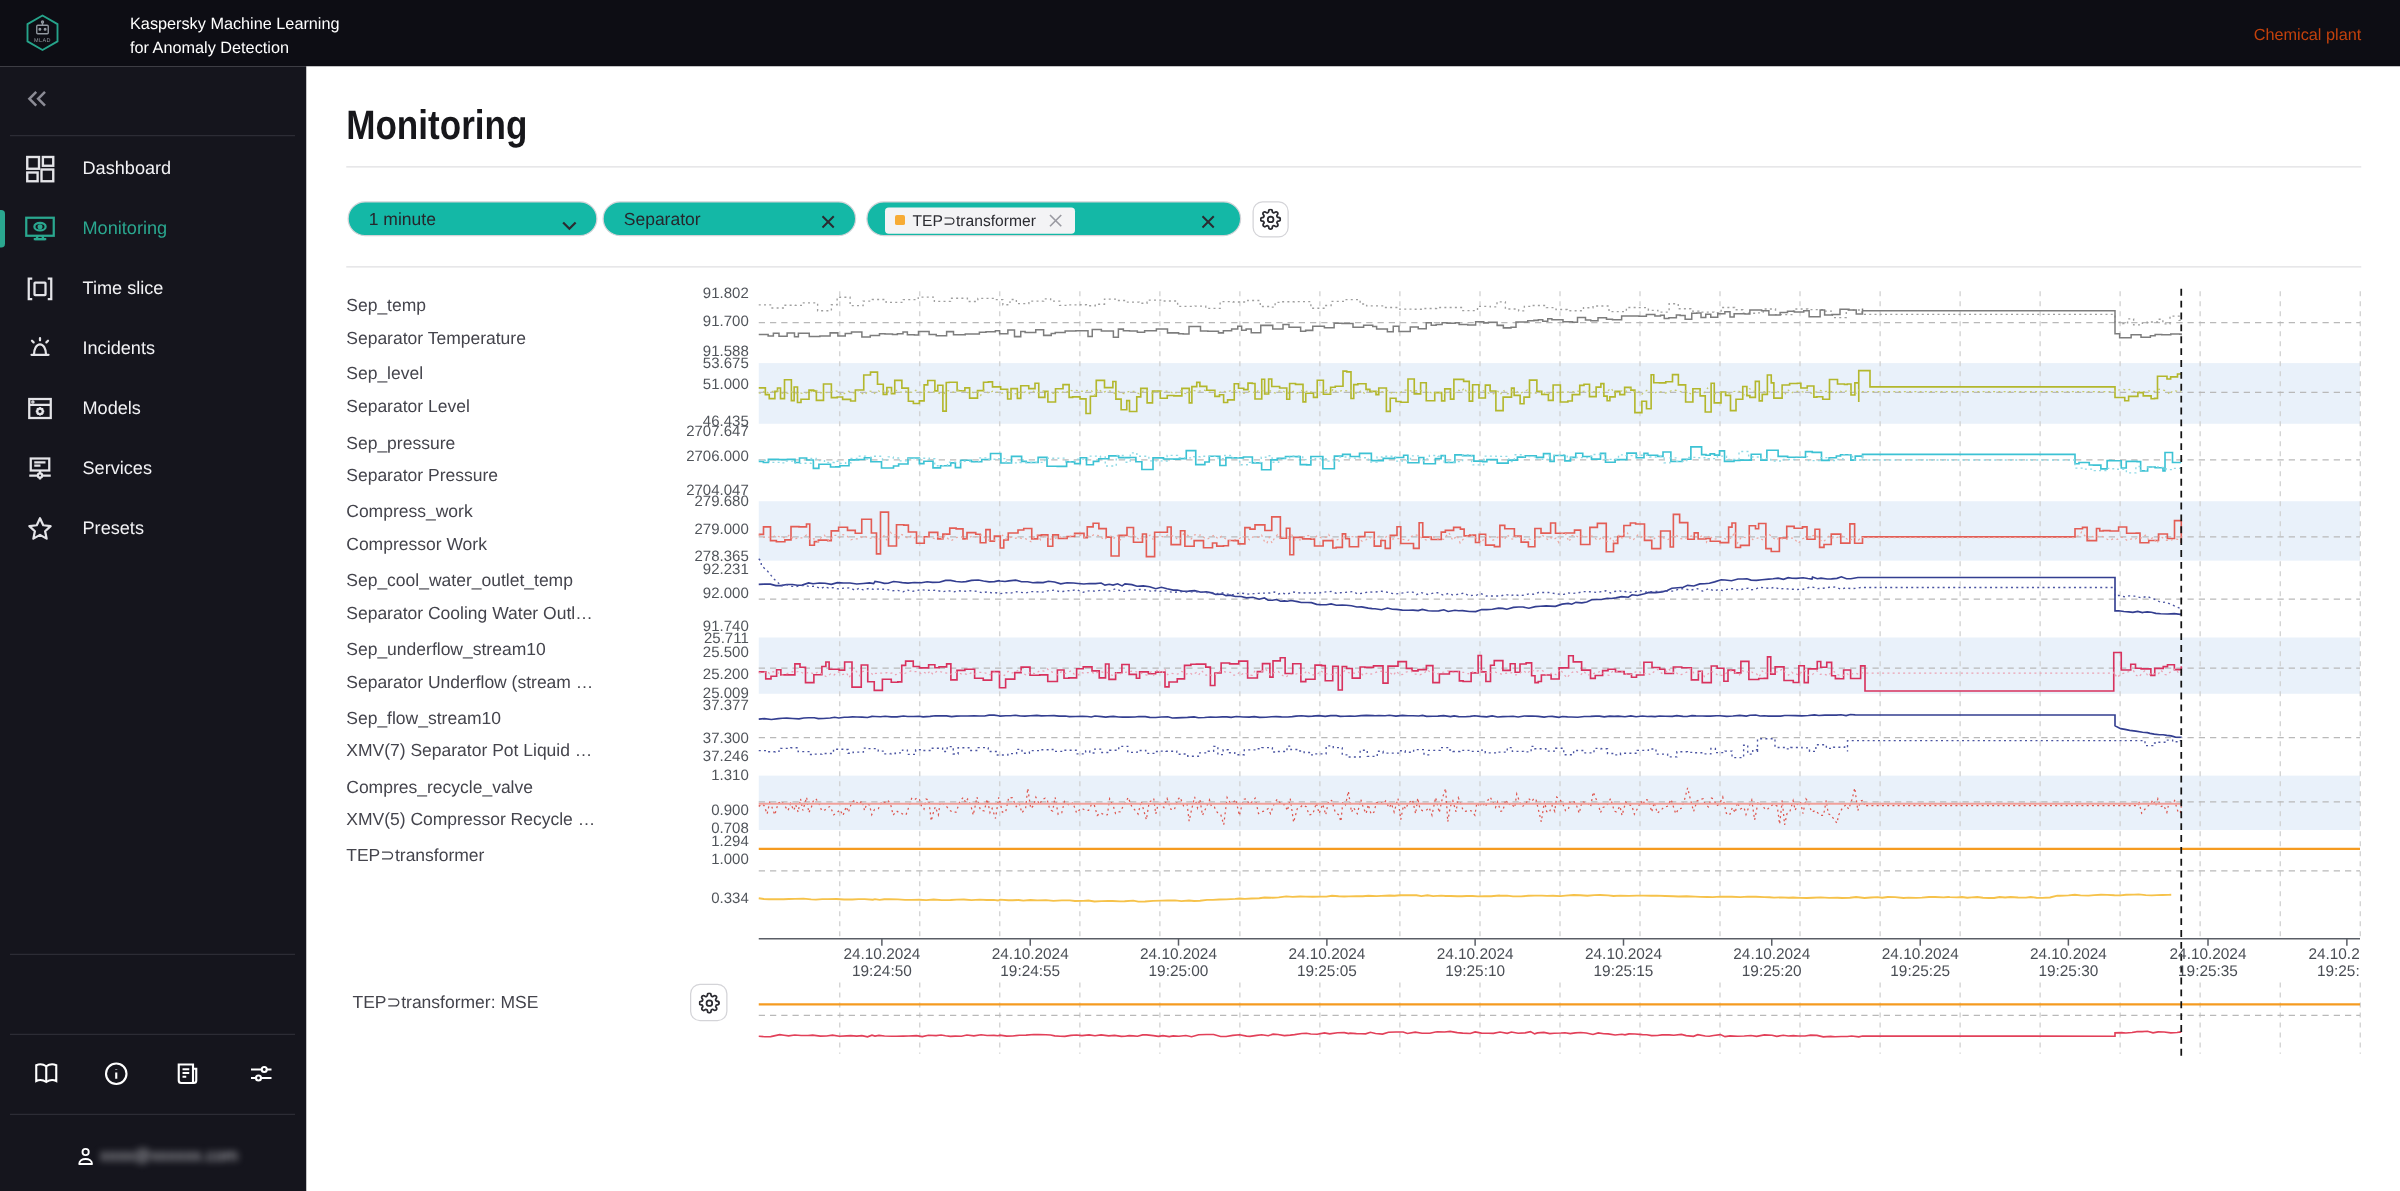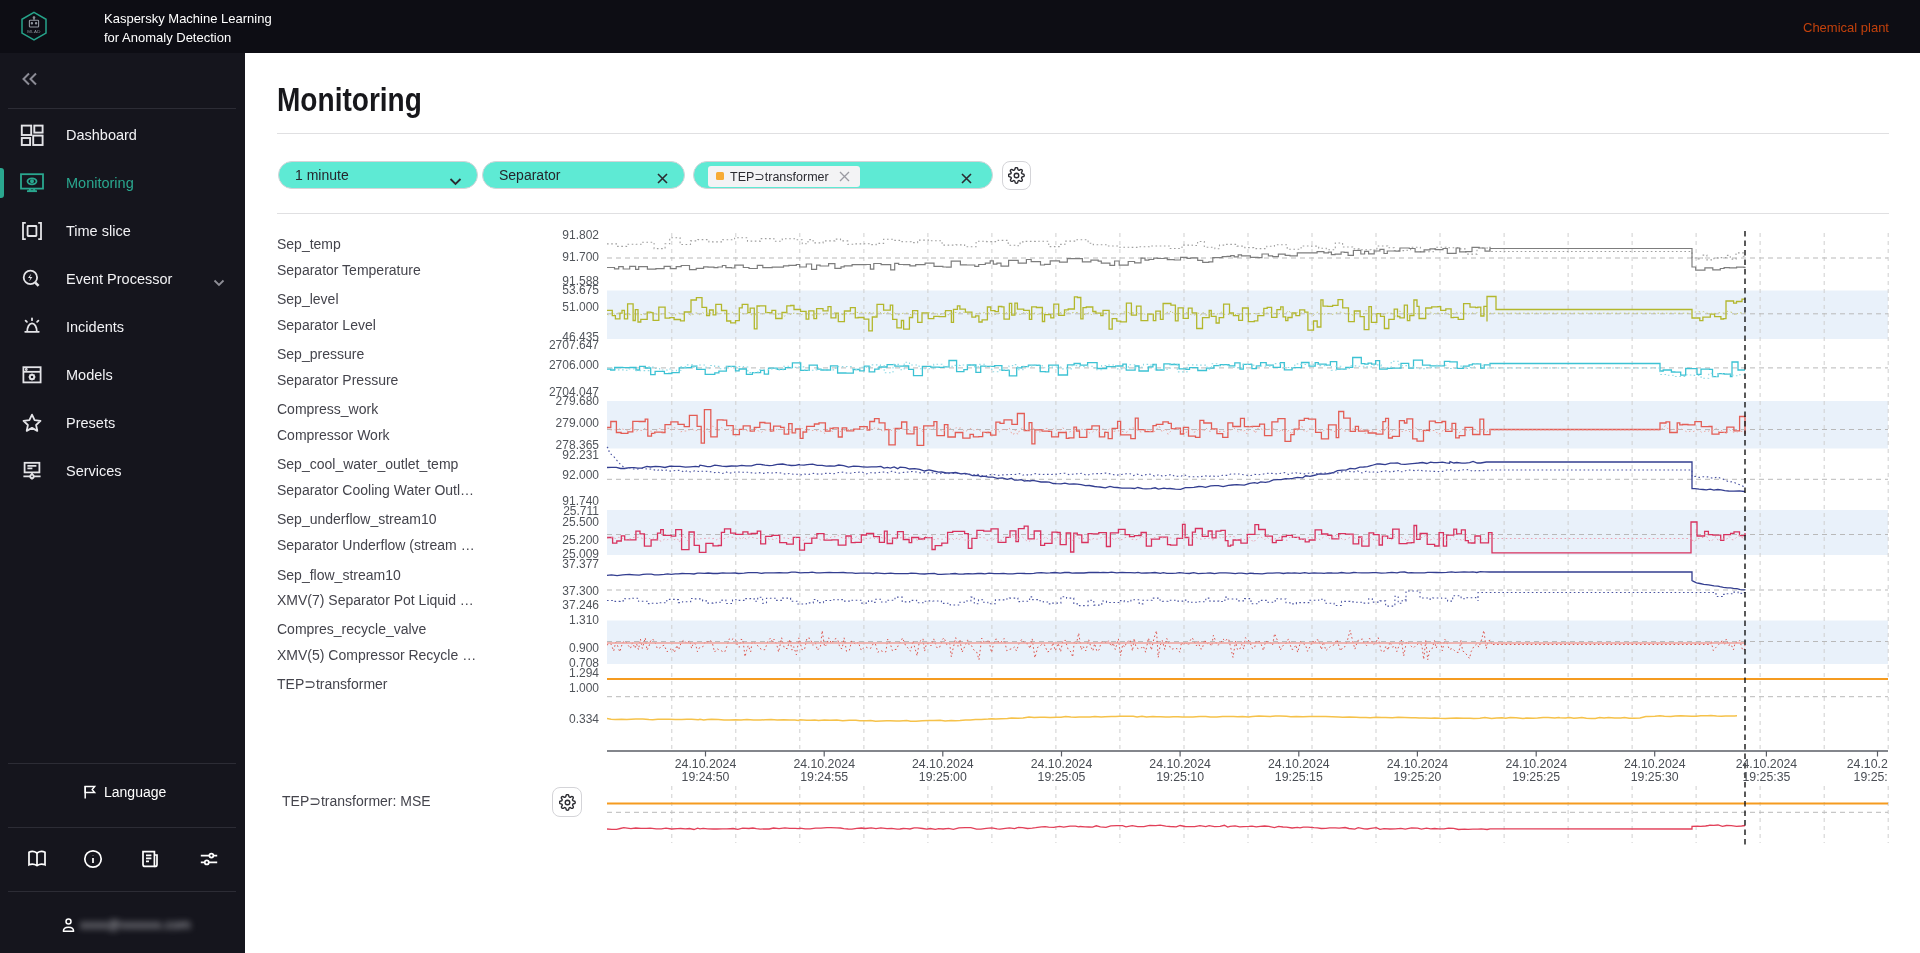--- a/index.html
+++ b/index.html
@@ -20,21 +20,21 @@
 .lang .ic { position:absolute; left:82px; top:6px; }
 .lang .lbl { position:absolute; left:104px; top:6px; color:#fff; font-size:14px; }
 .footicons { position:absolute; top:795px; left:0; width:245px; }
 .footicons span { position:absolute; top:0; }
 .userrow { position:absolute; top:863px; left:0; width:245px; }
 .userrow .ic { position:absolute; left:60px; top:1px; }
 .userrow .mail { position:absolute; left:80px; top:1px; color:#c9cacf; font-size:13.5px; filter:blur(3px); }
 .main { position:absolute; left:245px; top:53px; width:1675px; height:900px; background:#fff; }
 h1 { position:absolute; left:32px; top:28px; font-size:33px; font-weight:700; color:#17171b; transform:scaleX(0.85); transform-origin:left; }
 .hdiv { position:absolute; left:32px; width:1612px; height:1px; background:#e0e0e2; }
-.fbox { position:absolute; top:108px; height:28px; border:1px solid #d4d4d8; border-radius:14px; background:#5eead4; }
+.fbox { position:absolute; top:108px; height:28px; border:1px solid #d4d4d8; border-radius:14px; background:#14b8a6; }
 .fbox .txt { position:absolute; left:16px; top:5px; font-size:14px; color:#26262c; }
 .ficon { position:absolute; }
 .tag { position:absolute; left:14px; top:3.5px; height:21px; background:#f3f3f5; border-radius:3px; display:flex; align-items:center; padding:0 10px 0 8px; }
 .tag .sq { width:8px; height:8px; background:#f7ab35; border-radius:1.5px; margin-right:6px; }
 .tag .t { font-size:12.5px; color:#2b2b31; margin-right:10px; }
 .gearbtn { position:absolute; border:1px solid #d4d4d8; border-radius:8px; background:#fff; display:flex; align-items:center; justify-content:center; }
 .chart { position:absolute; left:0; top:0; z-index:3; pointer-events:none; }
 </style></head>
 <body>
 <div class="topbar">
@@ -81,75 +81,57 @@
       <div class="mi">
         <span class="ic"><svg width="24" height="24" viewBox="0 0 24 24" fill="none" stroke="#e4e4e8" stroke-width="1.8">
             <path d="M5.8 3.8H3v16.4h2.8"></path>
             <path d="M18.2 3.8H21v16.4h-2.8"></path>
             <rect x="7.6" y="7" width="8.8" height="10" rx="0.5"></rect>
           </svg></span>
         <span class="lbl">Time slice</span>
       </div>
       <div class="mi">
         <span class="ic"><svg width="24" height="24" viewBox="0 0 24 24" fill="none" stroke="#e4e4e8" stroke-width="1.8">
-            <circle cx="10.4" cy="10.4" r="6.7"></circle>
-            <path d="M15.3 15.6l3.3 3.3" stroke-width="2.6"></path>
-            <path d="M11.3 6.6l-3.3 4.4h2.4l-1.3 3.4 3.3-4.4h-2.4z" fill="#e4e4e8" stroke="none"></path>
-          </svg></span>
-        <span class="lbl">Event Processor</span>
-        <span class="chev"><svg width="12" height="8" viewBox="0 0 12 8" fill="none" stroke="#8e8e96" stroke-width="1.8">
-            <path d="M1.5 1.5L6 6l4.5-4.5"></path>
-          </svg></span>
-      </div>
-      <div class="mi">
-        <span class="ic"><svg width="24" height="24" viewBox="0 0 24 24" fill="none" stroke="#e4e4e8" stroke-width="1.8">
             <path d="M7.2 16.6c0-4.6 2-8.2 4.8-8.2s4.8 3.6 4.8 8.2"></path>
             <path d="M5.2 16.8h13.6" stroke-linecap="round"></path>
             <path d="M12 5.2V3.4" stroke-linecap="round"></path>
             <path d="M6.9 6.9L5.6 5.6" stroke-linecap="round"></path>
             <path d="M17.1 6.9l1.3-1.3" stroke-linecap="round"></path>
           </svg></span>
         <span class="lbl">Incidents</span>
       </div>
       <div class="mi">
         <span class="ic"><svg width="24" height="24" viewBox="0 0 24 24" fill="none" stroke="#e4e4e8" stroke-width="1.8">
             <rect x="3.4" y="4.2" width="17.2" height="15.2"></rect>
             <path d="M3.4 8.8h17.2"></path>
             <circle cx="6.3" cy="6.5" r="0.5" fill="#e4e4e8"></circle>
             <circle cx="12" cy="14" r="2.2"></circle>
             <path d="M12 10.6v1.2M12 16.2v1.2M8.6 14h1.2M14.2 14h1.2M9.6 11.6l.85.85M13.55 15.55l.85.85M14.4 11.6l-.85.85M10.45 15.55l-.85.85" stroke-width="1.4"></path>
           </svg></span>
         <span class="lbl">Models</span>
-      </div>
-      <div class="mi">
-        <span class="ic"><svg width="24" height="24" viewBox="0 0 24 24" fill="none" stroke="#e4e4e8" stroke-width="1.8">
-            <path d="M12 3.6l2.6 5.6 5.9.7-4.4 4.1 1.2 5.9-5.3-3-5.3 3 1.2-5.9-4.4-4.1 5.9-.7z" stroke-linejoin="round"></path>
-          </svg></span>
-        <span class="lbl">Presets</span>
       </div>
       <div class="mi">
         <span class="ic"><svg width="24" height="24" viewBox="0 0 24 24" fill="none" stroke="#e4e4e8" stroke-width="1.8">
             <rect x="4.6" y="3.8" width="14.8" height="9.6"></rect>
             <path d="M7.4 6.8h9M7.4 9.4h5"></path>
             <path d="M12 13.4v2.2"></path>
             <circle cx="12" cy="17.4" r="1.7"></circle>
             <path d="M3.4 17.4h6.9M13.7 17.4h6.9"></path>
             <path d="M12 19.1v1.5"></path>
           </svg></span>
         <span class="lbl">Services</span>
       </div>
+      <div class="mi">
+        <span class="ic"><svg width="24" height="24" viewBox="0 0 24 24" fill="none" stroke="#e4e4e8" stroke-width="1.8">
+            <path d="M12 3.6l2.6 5.6 5.9.7-4.4 4.1 1.2 5.9-5.3-3-5.3 3 1.2-5.9-4.4-4.1 5.9-.7z" stroke-linejoin="round"></path>
+          </svg></span>
+        <span class="lbl">Presets</span>
+      </div>
     </div>
   <div class="sdiv" style="top:710px"></div>
-  <div class="lang">
-      <span class="ic"><svg width="16" height="16" viewBox="0 0 16 16" fill="none" stroke="#ffffff" stroke-width="1.5">
-          <path d="M3.2 14.6V2"></path>
-          <path d="M3.2 2.6h9.4l-2.4 3 2.4 3H3.2z"></path>
-        </svg></span>
-      <span class="lbl">Language</span>
-    </div>
   <div class="sdiv" style="top:774px"></div>
   <div class="footicons">
     <span style="left:26px"><svg width="22" height="22" viewBox="0 0 22 22" fill="none" stroke="#ffffff" stroke-width="1.7">
           <path d="M3 4.2c2.6-1.2 5.4-1 8 .8 2.6-1.8 5.4-2 8-.8v12.6c-2.6-1.2-5.4-1-8 .8-2.6-1.8-5.4-2-8-.8z"></path>
           <path d="M11 5v12.6"></path>
         </svg></span>
     <span style="left:82px"><svg width="22" height="22" viewBox="0 0 22 22" fill="none" stroke="#ffffff" stroke-width="1.7">
           <circle cx="11" cy="11" r="8.2"></circle>
           <path d="M11 10v5"></path>
           <path d="M11 7.2v.4"></path>

